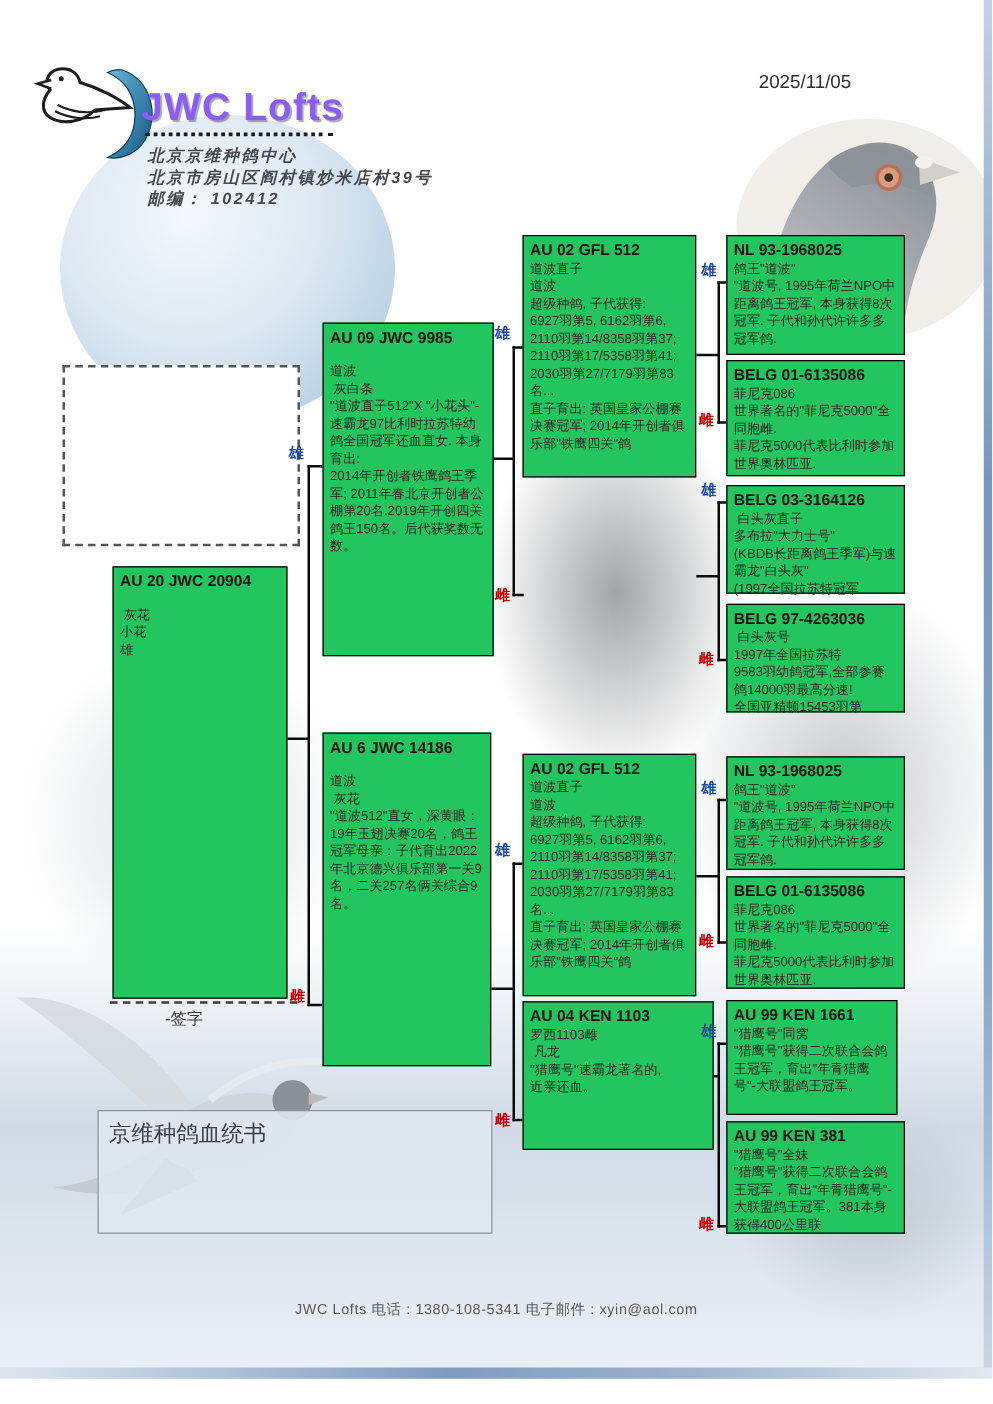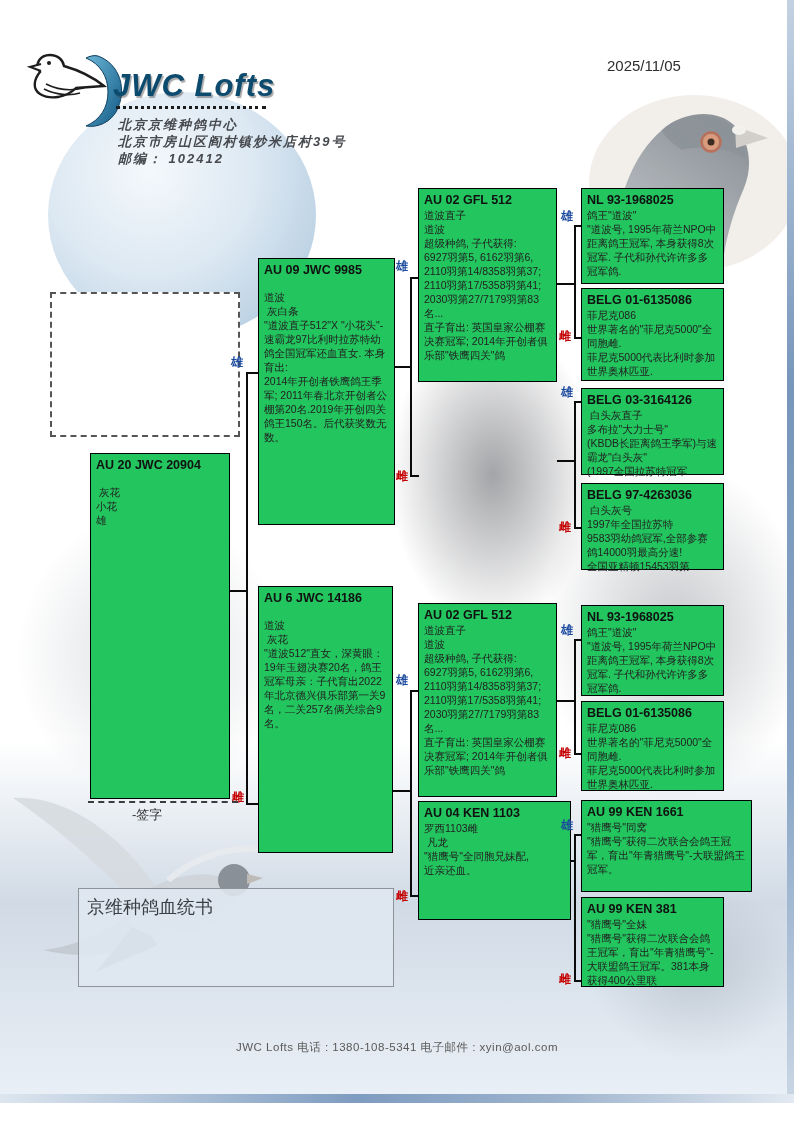--- a/index.html
+++ b/index.html
@@ -16,22 +16,22 @@
   .blob1{left:388px;top:320px;width:210px;height:310px;background:radial-gradient(ellipse at center, rgba(88,90,95,.55), rgba(88,90,95,0) 70%);}
   .blob2{left:540px;top:460px;width:270px;height:340px;background:radial-gradient(ellipse at center, rgba(122,128,136,.42), rgba(122,128,136,0) 70%);}
   .blob3{left:15px;top:510px;width:270px;height:290px;background:radial-gradient(ellipse at center, rgba(152,160,170,.35), rgba(152,160,170,0) 70%);}
   .blob4{left:590px;top:880px;width:210px;height:180px;background:radial-gradient(ellipse at center, rgba(140,150,160,.33), rgba(140,150,160,0) 70%);}
   .edge-right{right:0;top:0;width:7px;height:1102px;
          background:linear-gradient(to bottom,#c3d2e2,#7796bb 35%,#8aa6c6 70%,#c9d6e4);}
   .edge-bottom{left:0;top:1094px;width:794px;height:9px;
          background:linear-gradient(to right,#dde6ef,#7e9cc0 45%,#9db3cd 70%,#e2e9f1);}
   
   .logo-svg{position:absolute;left:26px;top:48px;z-index:2;}
-  .brand{position:absolute;left:113px;top:68px;z-index:2;font-size:31px;font-weight:bold;font-style:italic;
-         letter-spacing:1px;color:#0c4a6e;text-shadow:1.5px 1.5px 1px rgba(60,60,60,.45);}
+  .brand{position:absolute;left:113px;top:68px;z-index:2;font-size:31px;font-weight:bold;
+         letter-spacing:1px;color:#8b5cf6;text-shadow:1.5px 1.5px 1px rgba(60,60,60,.45);}
   .brand-dots{position:absolute;left:116px;top:106px;width:150px;height:0;border-bottom:3px dotted #1c1c1c;z-index:2;}
   .addr{position:absolute;left:118px;top:116px;z-index:2;font-style:italic;font-weight:bold;
         font-size:13px;line-height:17px;color:#46494e;letter-spacing:2px;}
   .date{position:absolute;left:607px;top:57px;z-index:2;font-size:15px;color:#2e2e2e;}
   
   .pbox{position:absolute;z-index:2;background:#22c55e;border:1px solid #000;padding:4px 5px;box-sizing:border-box;}
   .pid{font-size:12.5px;font-weight:bold;color:#111;margin-bottom:1px;}
   .pbody{font-size:10.5px;line-height:14px;color:#222;white-space:pre-wrap;}
   .gap{margin-top:13px;}
   .dashed-box{position:absolute;left:50px;top:292px;width:190px;height:145px;z-index:2;
@@ -151,21 +151,21 @@
     <div class="pbody">道波直子
 道波
 超级种鸽, 子代获得:
 6927羽第5, 6162羽第6, 2110羽第14/8358羽第37; 2110羽第17/5358羽第41; 2030羽第27/7179羽第83名...
 直子育出: 英国皇家公棚赛决赛冠军; 2014年开创者俱乐部"铁鹰四关"鸽</div>
   </div>
   <div class="pbox" style="left:418px;top:801px;width:153px;height:119px">
     <div class="pid">AU 04 KEN 1103</div>
     <div class="pbody">罗西1103雌
  凡龙
-"猎鹰号"全同胞兄妹配,
+"猎鹰号"速霸龙著名的,
 近亲还血。</div>
   </div>
 
   <div class="pbox" style="left:581px;top:188px;width:143px;height:96px">
     <div class="pid">NL 93-1968025</div>
     <div class="pbody">鸽王"道波"
 "道波号, 1995年荷兰NPO中距离鸽王冠军, 本身获得8次冠军. 子代和孙代许许多多冠军鸽.</div>
   </div>
   <div class="pbox" style="left:581px;top:288px;width:143px;height:93px">
     <div class="pid">BELG 01-6135086</div>
@@ -191,21 +191,21 @@
     <div class="pid">NL 93-1968025</div>
     <div class="pbody">鸽王"道波"
 "道波号, 1995年荷兰NPO中距离鸽王冠军, 本身获得8次冠军. 子代和孙代许许多多冠军鸽.</div>
   </div>
   <div class="pbox" style="left:581px;top:701px;width:143px;height:90px">
     <div class="pid">BELG 01-6135086</div>
     <div class="pbody">菲尼克086
 世界著名的"菲尼克5000"全同胞雌.
 菲尼克5000代表比利时参加世界奥林匹亚.</div>
   </div>
-  <div class="pbox" style="left:581px;top:800px;width:171px;height:92px">
+  <div class="pbox" style="left:581px;top:800px;width:137px;height:92px">
     <div class="pid">AU 99 KEN 1661</div>
     <div class="pbody">"猎鹰号"同窝
 "猎鹰号"获得二次联合会鸽王冠军，育出"年青猎鹰号"-大联盟鸽王冠军。</div>
   </div>
   <div class="pbox" style="left:581px;top:897px;width:143px;height:90px">
     <div class="pid">AU 99 KEN 381</div>
     <div class="pbody">"猎鹰号"全妹
 "猎鹰号"获得二次联合会鸽王冠军，育出"年青猎鹰号"-大联盟鸽王冠军。381本身获得400公里联</div>
   </div>
 

